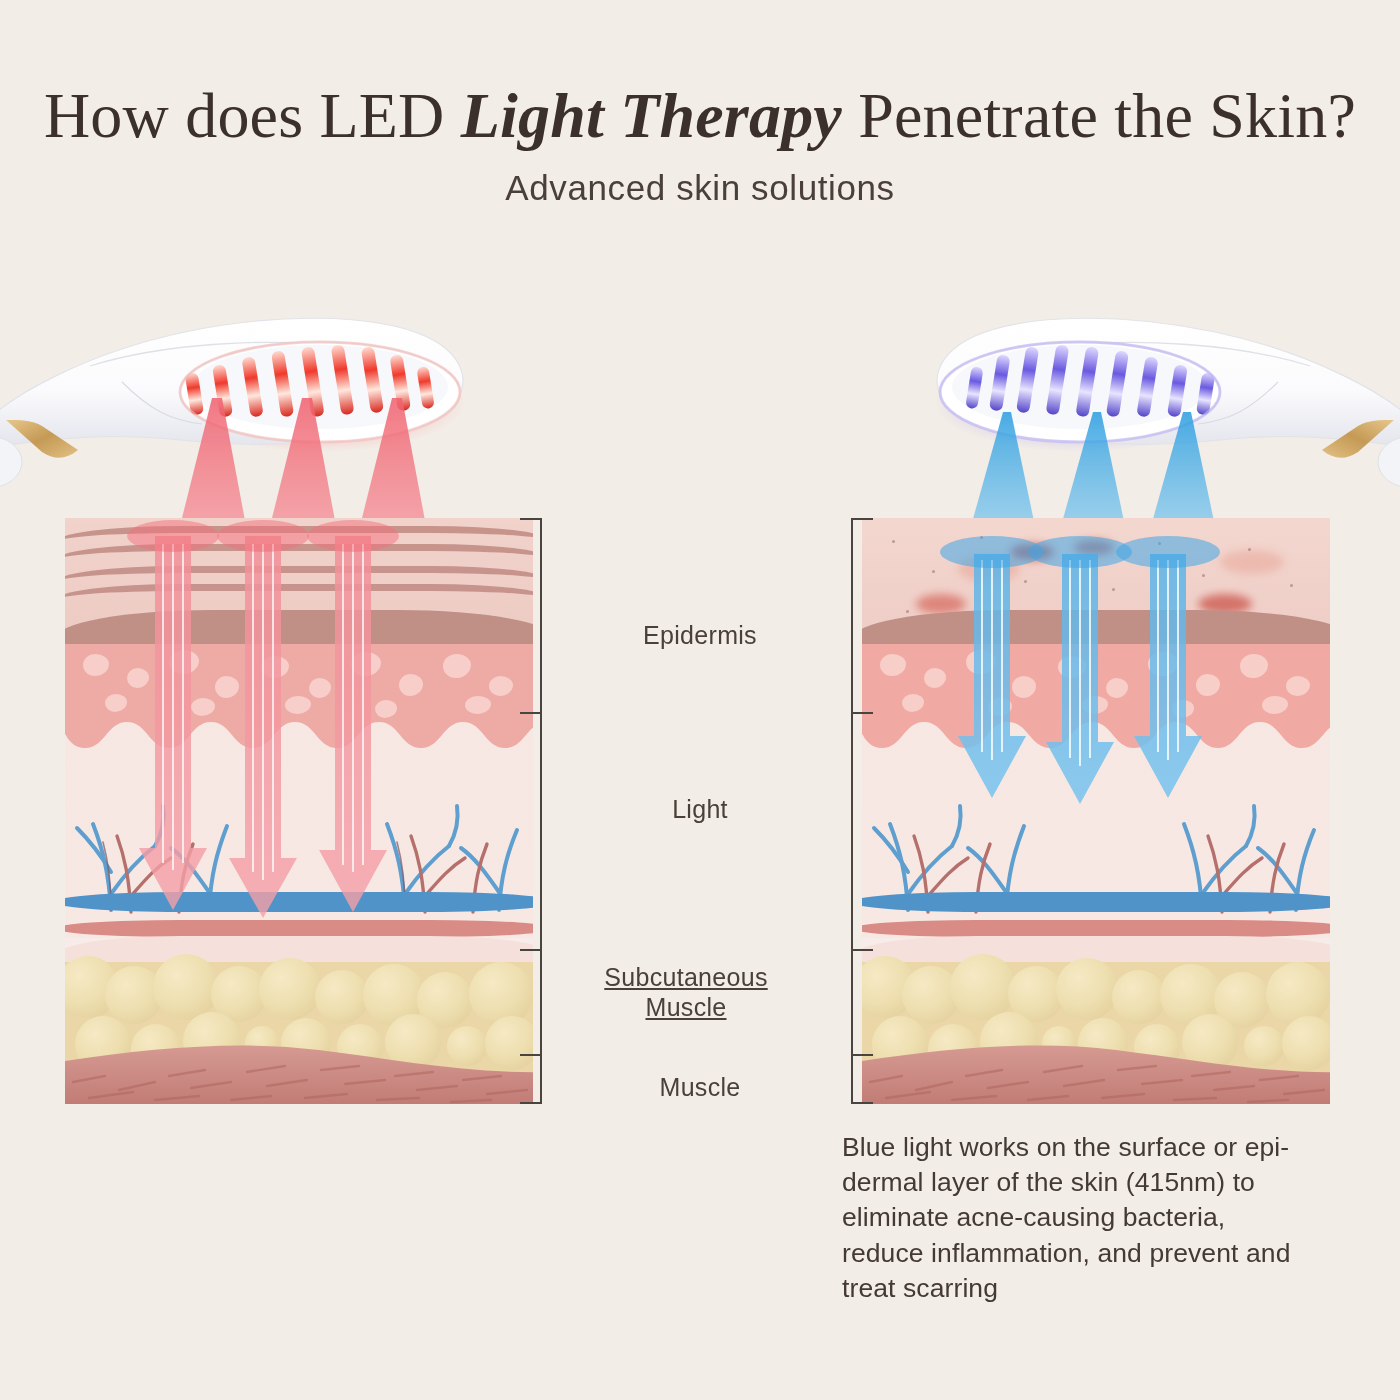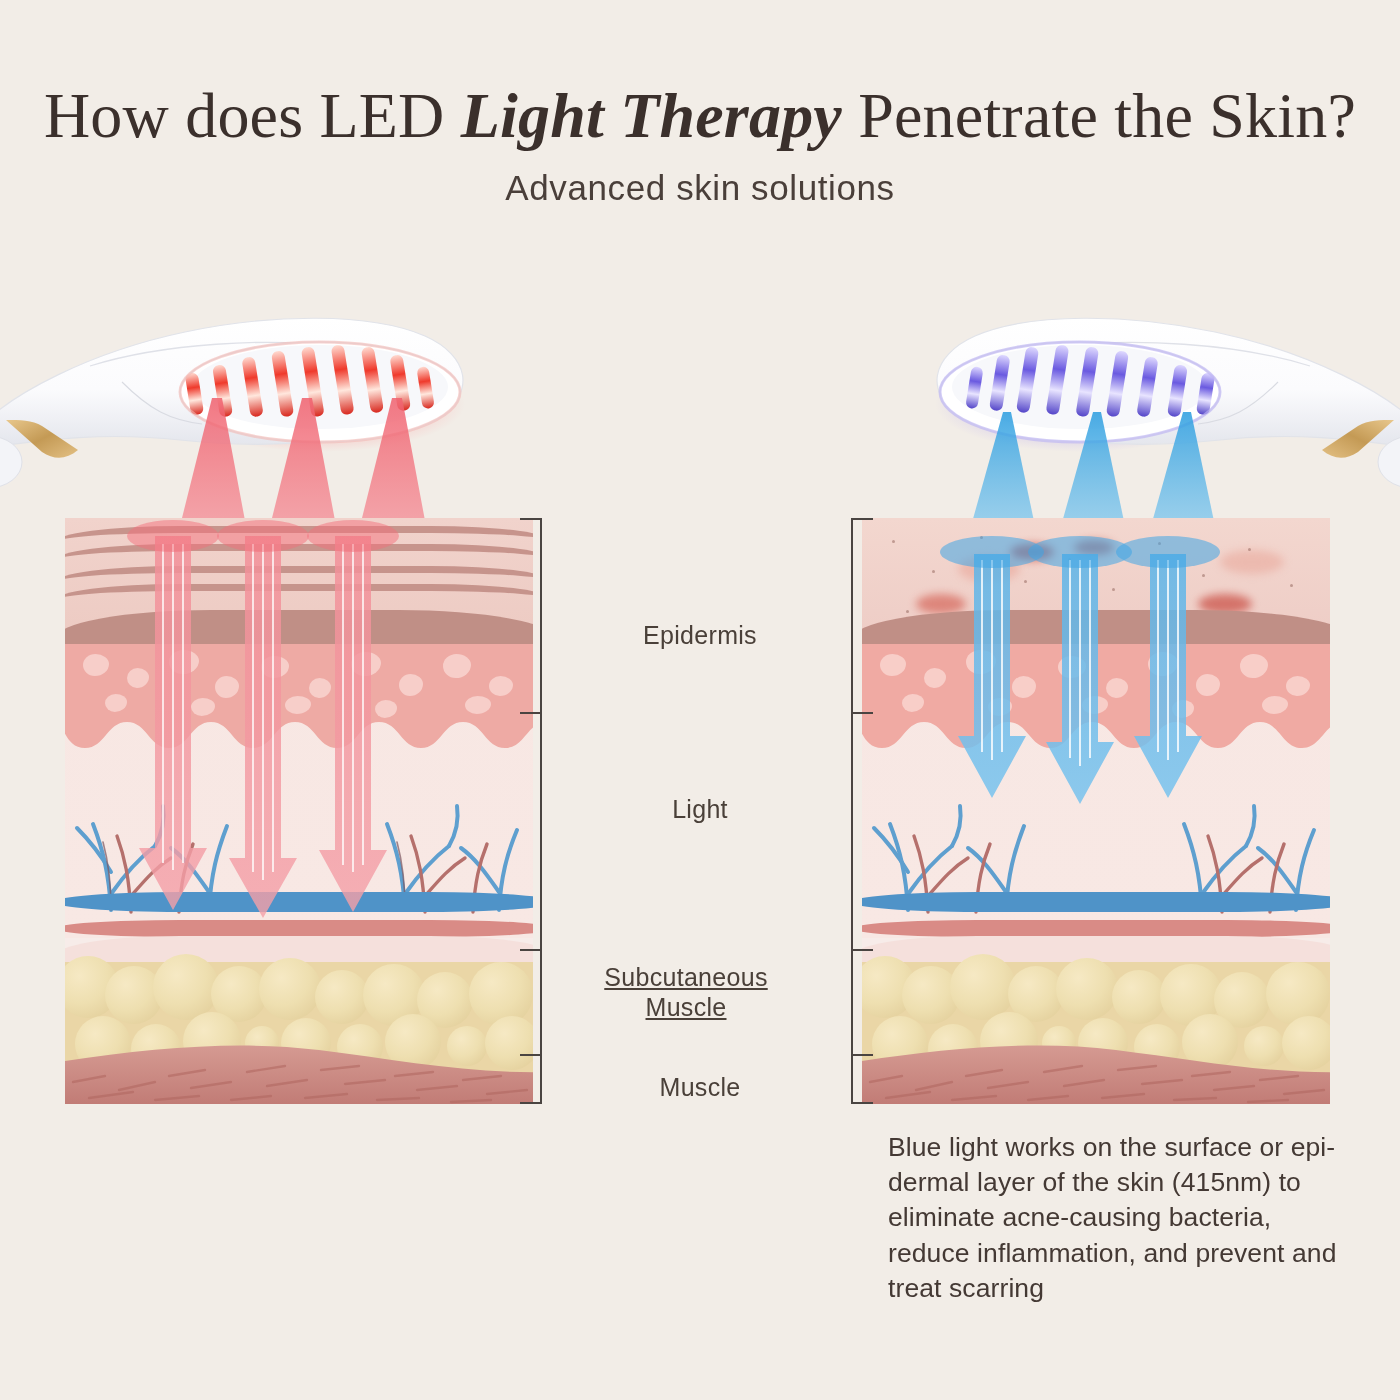--- a/index.html
+++ b/index.html
@@ -95,21 +95,21 @@
     letter-spacing:.3px;
   }
 
   
   .caption{
     position:absolute;top:1130px;width:470px;
     font-size:26.5px;line-height:1.33;color:#443934;
     font-weight:300;letter-spacing:.1px;
   }
   #caption-left{left:72px;}
-  #caption-right{left:888px;}
+  #caption-right{left:842px;}
 
   
   .device{position:absolute;}
 </style>
 </head>
 <body>
 
 <div class="stage">
 
   <div class="title">

